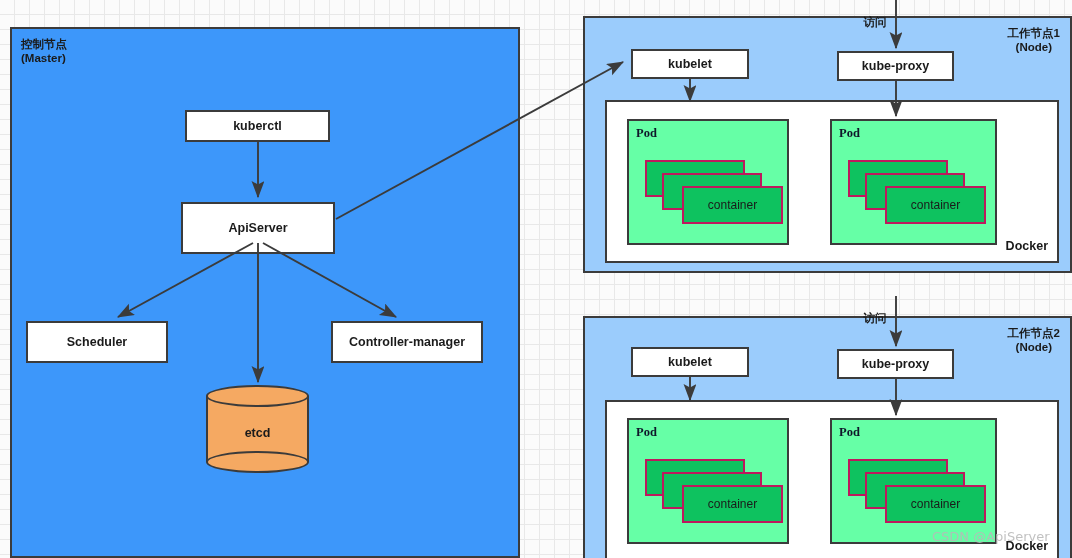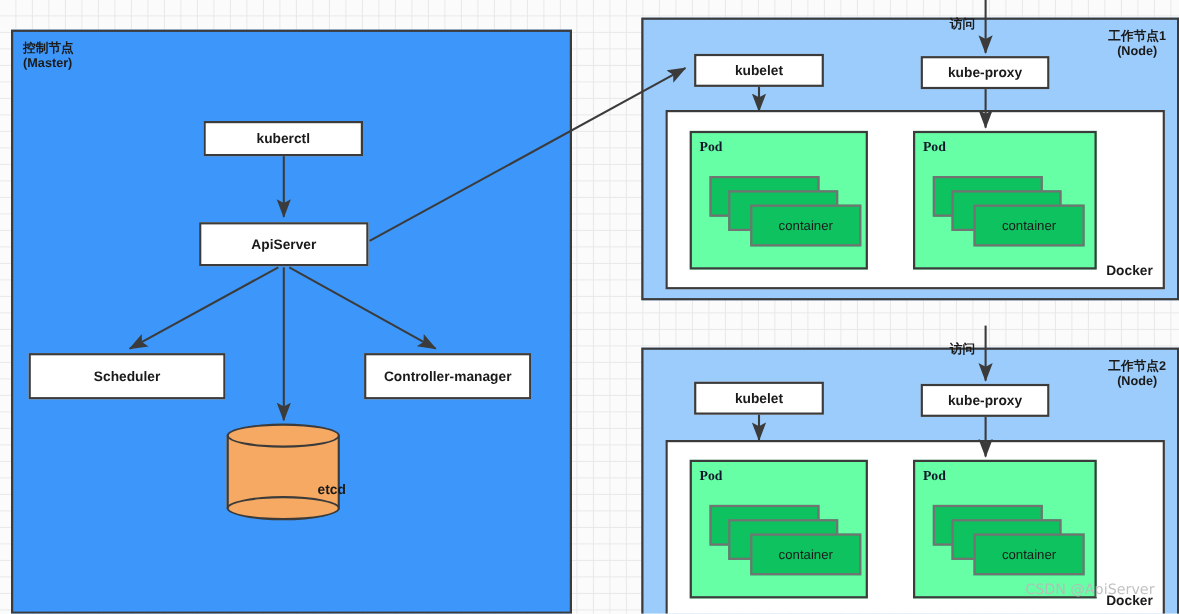--- a/index.html
+++ b/index.html
@@ -96,21 +96,21 @@
     left: 7px;
     top: 5px;
     font-size: 12.5px;
     font-weight: bold;
     color: #0f172a;
     font-family: Liberation Serif, serif;
   }
   .container-box {
     position: absolute;
     background: #0ec25f;
-    border: 2px solid #737373;
+    border: 2px solid #be185d;
     box-sizing: border-box;
     display: flex;
     align-items: center;
     justify-content: center;
     font-size: 12px;
     color: #1a1a1a;
   }
 
   
   .cylinder {
@@ -145,30 +145,29 @@
     width: 100%;
     height: 22px;
     background: #f5a962;
     border: 2px solid #3b3b3b;
     border-radius: 50%;
     box-sizing: border-box;
   }
   .cyl-text {
     position: absolute;
     left: 0;
-    top: 16px;
+    top: 4px;
     width: 100%;
     height: 100%;
     display: flex;
     align-items: center;
     justify-content: center;
     font-size: 12.5px;
     font-weight: bold;
     color: #1a1a1a;
-    padding-left: 44px;
   }
 
   
   #arrows {
     position: absolute;
     left: 0;
     top: 0;
     width: 1072px;
     height: 558px;
     pointer-events: none;
@@ -202,26 +201,26 @@
 
   <div class="panel panel-master" style="left:10px; top:27px; width:510px; height:531px;">
     <div class="panel-title left">控制节点
 (Master)</div>
   </div>
 
   <div class="box" style="left:185px; top:110px; width:145px; height:32px;">
     <span>kuberctl</span>
   </div>
 
-  <div class="box" style="left:181px; top:202px; width:154px; height:40px;">
+  <div class="box" style="left:181px; top:202px; width:154px; height:52px;">
     <span>ApiServer</span>
   </div>
 
 
-  <div class="box" style="left:26px; top:321px; width:179px; height:42px;">
+  <div class="box" style="left:26px; top:321px; width:142px; height:42px;">
     <span>Scheduler</span>
   </div>
 
   <div class="box" style="left:331px; top:321px; width:152px; height:42px;">
     <span>Controller-manager</span>
   </div>
 
   <div class="cylinder" style="left:206px; top:385px; width:103px; height:88px;">
     <div class="cyl-body"></div>
     <div class="cyl-bottom"></div>

